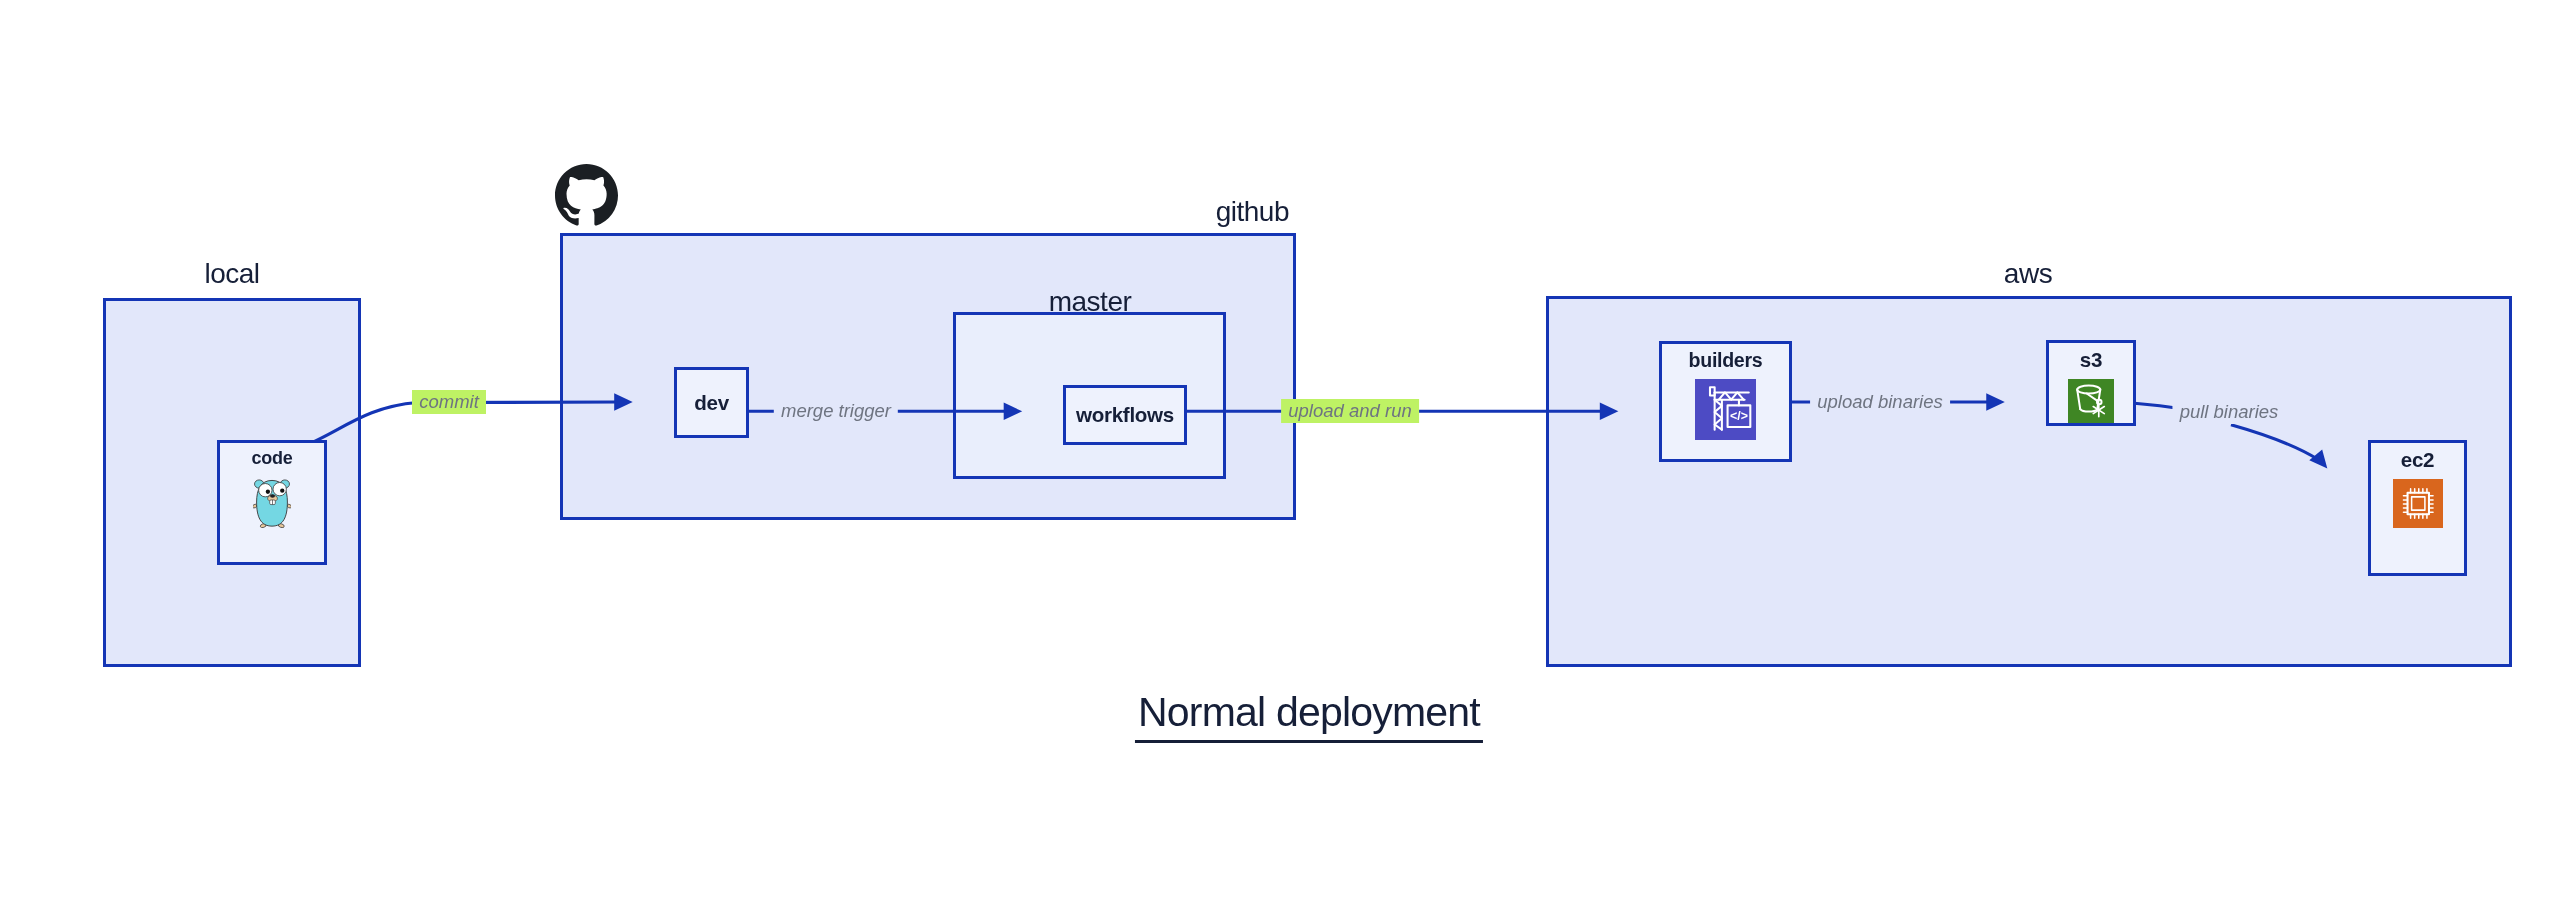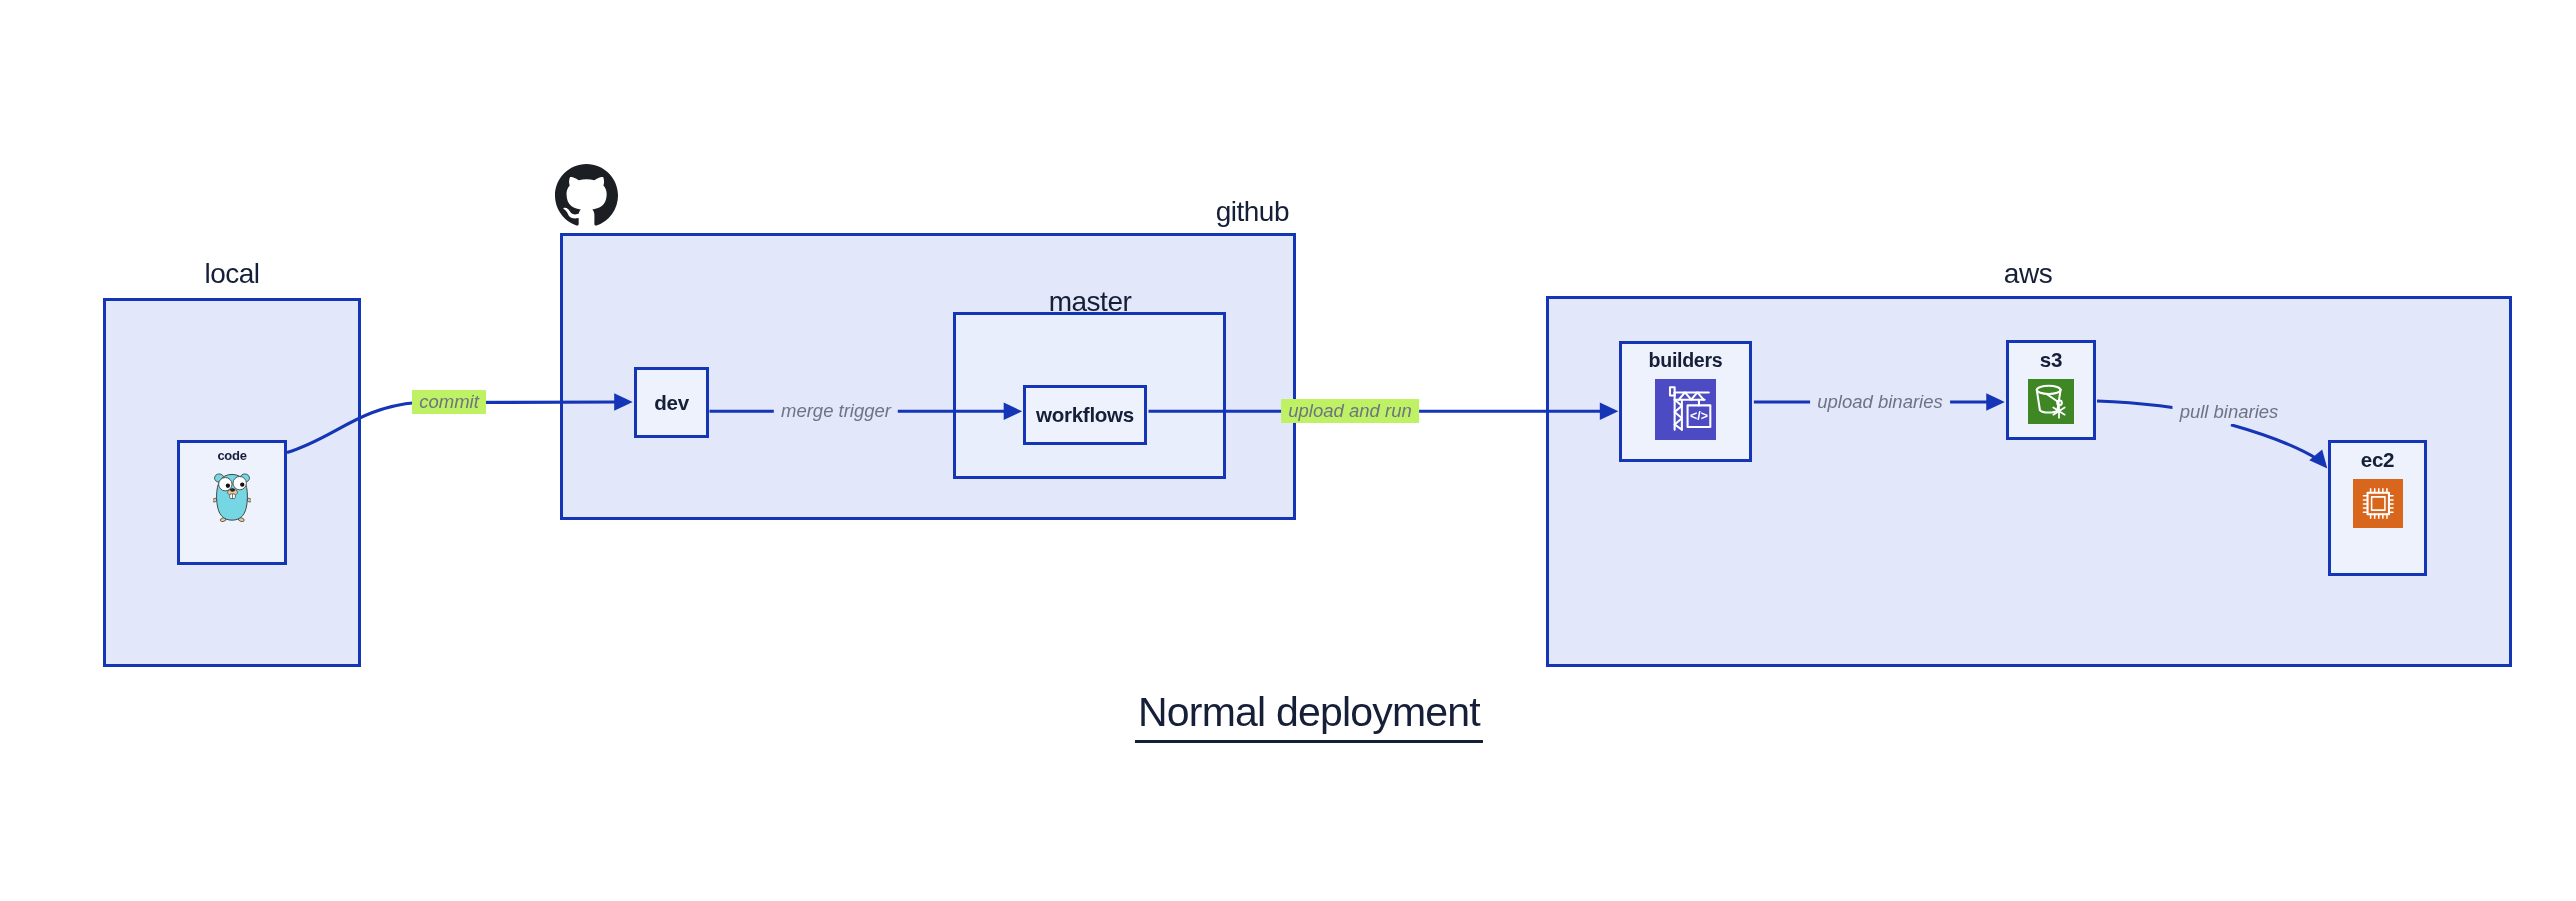--- a/index.html
+++ b/index.html
@@ -9,21 +9,21 @@
   }
   *{box-sizing:border-box;margin:0;padding:0}
   body{background:#fff;font-family:"Liberation Sans", sans-serif;}
   .canvas{position:relative;width:2604px;height:902px;background:#fff;overflow:hidden;}
 
   .group-box{position:absolute;background:var(--group_fill);border:3.1px solid var(--edge_blue);}
   .master-box{background:var(--master_fill);}
   .group-label{position:absolute;font-size:28px;letter-spacing:-0.5px;color:var(--navy_text);white-space:nowrap;}
 
   .node{position:absolute;background:var(--node_fill);border:3.1px solid var(--edge_blue);
-        display:flex;flex-direction:column;align-items:center;z-index:4;}
+        display:flex;flex-direction:column;align-items:center;z-index:4;margin-left:40px;}
   .node-label{font-weight:bold;font-size:20.6px;color:var(--navy_text);letter-spacing:-0.3px;}
   .node.center{justify-content:center;}
   .node.iconic{padding-top:5.2px;gap:7.2px;}
 
   .edges-svg{position:absolute;left:0;top:0;z-index:2;}
   .edge{stroke:var(--edge_blue);stroke-width:6;fill:none;}
   .arrowhead{fill:var(--edge_blue);stroke:none;}
 
   .edge-label{position:absolute;z-index:3;transform:translate(-50%,-50%);
     font-size:18.5px;font-style:italic;color:var(--edge_label_gray);
@@ -79,21 +79,21 @@
     <polygon class="arrowhead" points="4517,909 4482,893 4507,872"></polygon>
   </svg>
 
   <div class="edge-label bg-white" style="left:449px;top:402px;">commit</div>
   <div class="edge-label bg-group" style="left:836px;top:411px;">merge trigger</div>
   <div class="edge-label bg-white" style="left:1350px;top:411px;">upload and run</div>
   <div class="edge-label bg-group" style="left:1880px;top:402px;">upload binaries</div>
   <div class="edge-label bg-group" style="left:2221px;top:412px;margin-left:8px;">pull binaries</div>
 
   <div class="node iconic" style="left:177px;top:440px;width:110px;height:125px;">
-    <div class="node-label" style="font-size:13px;">code</div>
+    <div class="node-label" style="font-size:18px;">code</div>
     <svg class="icon-tile" width="38" height="52" viewBox="0 0 74 100">
       <ellipse cx="12" cy="15" rx="9" ry="8" fill="#74d7e3" stroke="#3a3a3a" stroke-width="1.6"></ellipse>
       <ellipse cx="62" cy="15" rx="9" ry="8" fill="#74d7e3" stroke="#3a3a3a" stroke-width="1.6"></ellipse>
       <ellipse cx="3.5" cy="58" rx="4.5" ry="3.2" fill="#e8c79b" stroke="#3a3a3a" stroke-width="1.4" transform="rotate(-25 3.5 58)"></ellipse>
       <ellipse cx="70.5" cy="58" rx="4.5" ry="3.2" fill="#e8c79b" stroke="#3a3a3a" stroke-width="1.4" transform="rotate(25 70.5 58)"></ellipse>
       <ellipse cx="20" cy="96" rx="6" ry="3.5" fill="#e8c79b" stroke="#3a3a3a" stroke-width="1.4" transform="rotate(-20 20 96)"></ellipse>
       <ellipse cx="55" cy="96" rx="6" ry="3.5" fill="#e8c79b" stroke="#3a3a3a" stroke-width="1.4" transform="rotate(20 55 96)"></ellipse>
       <path d="M37,8 C15,8 7,26 7,50 C7,79 15,97 37,97 C59,97 67,79 67,50 C67,26 59,8 37,8 Z" fill="#74d7e3" stroke="#3a3a3a" stroke-width="1.8"></path>
       <circle cx="24" cy="27" r="13" fill="#fff" stroke="#3a3a3a" stroke-width="1.6"></circle>
       <circle cx="52" cy="25" r="13" fill="#fff" stroke="#3a3a3a" stroke-width="1.6"></circle>
@@ -125,21 +125,21 @@
         <path d="M38,26 L38,98"></path>
         <path d="M52,40 L52,98"></path>
         <path d="M38,40 L52,52 L38,64 L52,76 L38,88 L52,98"></path>
         <path d="M85,40 L85,51"></path>
         <rect x="63" y="51" width="44" height="42"></rect>
       </g>
       <text x="85" y="80" text-anchor="middle" font-size="24" font-weight="bold" fill="#fff" font-family="Liberation Sans, sans-serif">&lt;/&gt;</text>
     </svg>
   </div>
 
-  <div class="node iconic" style="left:2006px;top:340px;width:90px;height:100px;">
+  <div class="node iconic" style="left:2006px;top:340px;width:90px;height:86px;">
     <div class="node-label">s3</div>
     <svg class="icon-tile tile-green" width="46" height="45" viewBox="0 0 89 87">
       <g class="tile-stroke" stroke-width="4">
         <ellipse cx="40" cy="21" rx="23" ry="8"></ellipse>
         <path d="M17,21 L23,60"></path>
         <path d="M63,21 L57,60"></path>
         <path d="M23,60 C28,66.5 52,66.5 57,60"></path>
         <path d="M36,29 L58,44"></path>
         <circle cx="61" cy="46" r="4.5"></circle>
       </g>

